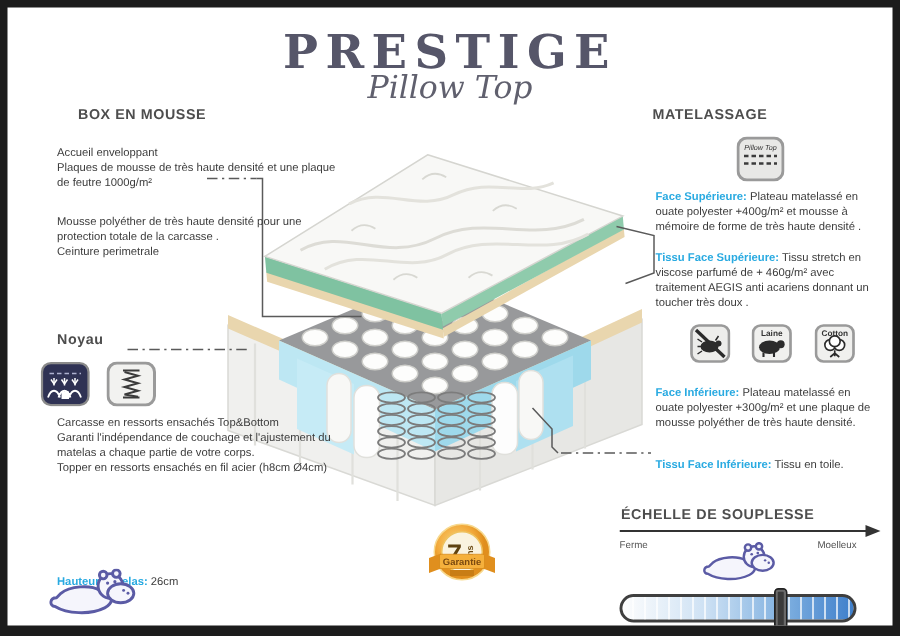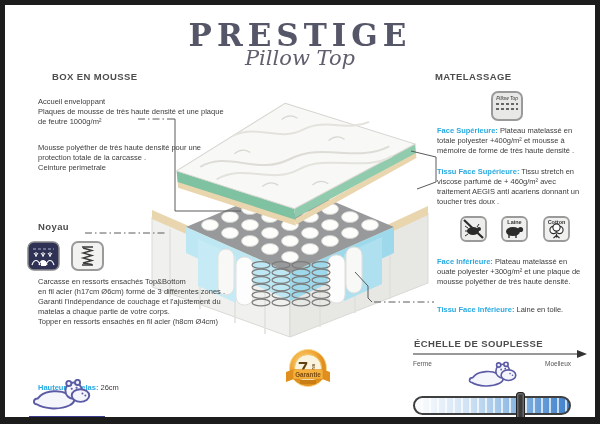--- a/index.html
+++ b/index.html
@@ -181,21 +181,20 @@
     </svg>
     <svg width="33" height="30" viewBox="0 0 33 30" class="icon-box" style="margin-left:7px;">
       <rect x="1" y="1" width="31" height="28" rx="6" fill="#f2f2f0" stroke="#9a9a9a" stroke-width="2"></rect>
       <path d="M11,6 H22 M11,24 H22" stroke="#3b3b3b" stroke-width="1.4"></path>
       <path d="M12,7 L21,9.5 L12,12 L21,14.5 L12,17 L21,19.5 L12,22 L21,23.5" stroke="#3b3b3b" stroke-width="1.3" fill="none"></path>
     </svg>
   </div>
 
   <div class="abs para" style="left:33px;top:272px;width:192px;">
     <div>Carcasse en ressorts ensachés Top&amp;Bottom</div>
-    <div>en fil acier (h17cm Ø6cm) formé de 3 différentes zones .</div>
     <div>Garanti l'indépendance de couchage et l'ajustement du matelas a chaque partie de votre corps.</div>
     <div>Topper en ressorts ensachés en fil acier (h8cm Ø4cm)</div>
   </div>
 
 
   <div class="abs para" style="left:33px;top:378px;">
     <span class="cyan">Hauteur Matelas:</span>
     <span>26cm</span>
   </div>
 
@@ -221,21 +220,21 @@
   <div class="abs sec-heading" style="left:430px;top:66px;width:146px;text-align:left;">MATELASSAGE</div>
 
   <svg class="abs" style="left:486px;top:86px;" width="32" height="30" viewBox="0 0 32 30">
     <rect x="1" y="1" width="30" height="28" rx="6" fill="#e8e8e6" stroke="#9a9a9a" stroke-width="2"></rect>
     <text x="16" y="9" font-size="4.8" font-style="italic" fill="#333" text-anchor="middle" font-family="Liberation Sans,sans-serif">Pillow Top</text>
     <path d="M5,13 H27 M5,18 H27" stroke="#3b3b3b" stroke-width="1.6" stroke-dasharray="3 2"></path>
   </svg>
 
   <div class="abs para" style="left:432px;top:121px;width:150px;">
     <span class="cyan">Face Supérieure:</span>
-    <span>Plateau matelassé en totale polyester +400g/m² et mousse à mémoire de forme de très haute densité .</span>
+    <span>Plateau matelassé en ouate polyester +400g/m² et mousse à mémoire de forme de très haute densité .</span>
   </div>
 
   <div class="abs para" style="left:432px;top:162px;width:152px;">
     <span class="cyan">Tissu Face Supérieure:</span>
     <span>Tissu stretch en viscose parfumé de + 460g/m² avec traitement AEGIS anti acariens donnant un toucher très doux .</span>
   </div>
 
   <div class="abs" style="left:455px;top:211px;">
     <svg width="27" height="26" viewBox="0 0 27 26" class="icon-box">
       <rect x="1" y="1" width="25" height="24" rx="5" fill="#ededeb" stroke="#9a9a9a" stroke-width="1.8"></rect>
@@ -261,21 +260,21 @@
     </svg>
   </div>
 
   <div class="abs para" style="left:432px;top:252px;width:150px;">
     <span class="cyan">Face Inférieure:</span>
     <span>Plateau matelassé en ouate polyester +300g/m² et une plaque de mousse polyéther de très haute densité.</span>
   </div>
 
   <div class="abs para" style="left:432px;top:300px;width:150px;">
     <span class="cyan">Tissu Face Inférieure:</span>
-    <span>Laine en toile.</span>
+    <span>Tissu en toile.</span>
   </div>
 
   <div class="abs sec-heading" style="left:409px;top:333px;">ÉCHELLE DE SOUPLESSE</div>
   <svg class="abs" style="left:408px;top:344px;" width="176" height="10">
     <line x1="0" y1="5" x2="165" y2="5" stroke="#333" stroke-width="1.2"></line>
     <polygon points="164,1 174,5 164,9" fill="#333"></polygon>
   </svg>
   <div class="abs scale-label" style="left:408px;top:355px;">Ferme</div>
   <div class="abs scale-label" style="left:540px;top:355px;">Moelleux</div>
   <svg class="abs" style="left:462px;top:356px;" width="52" height="30" viewBox="0 0 64 36">

